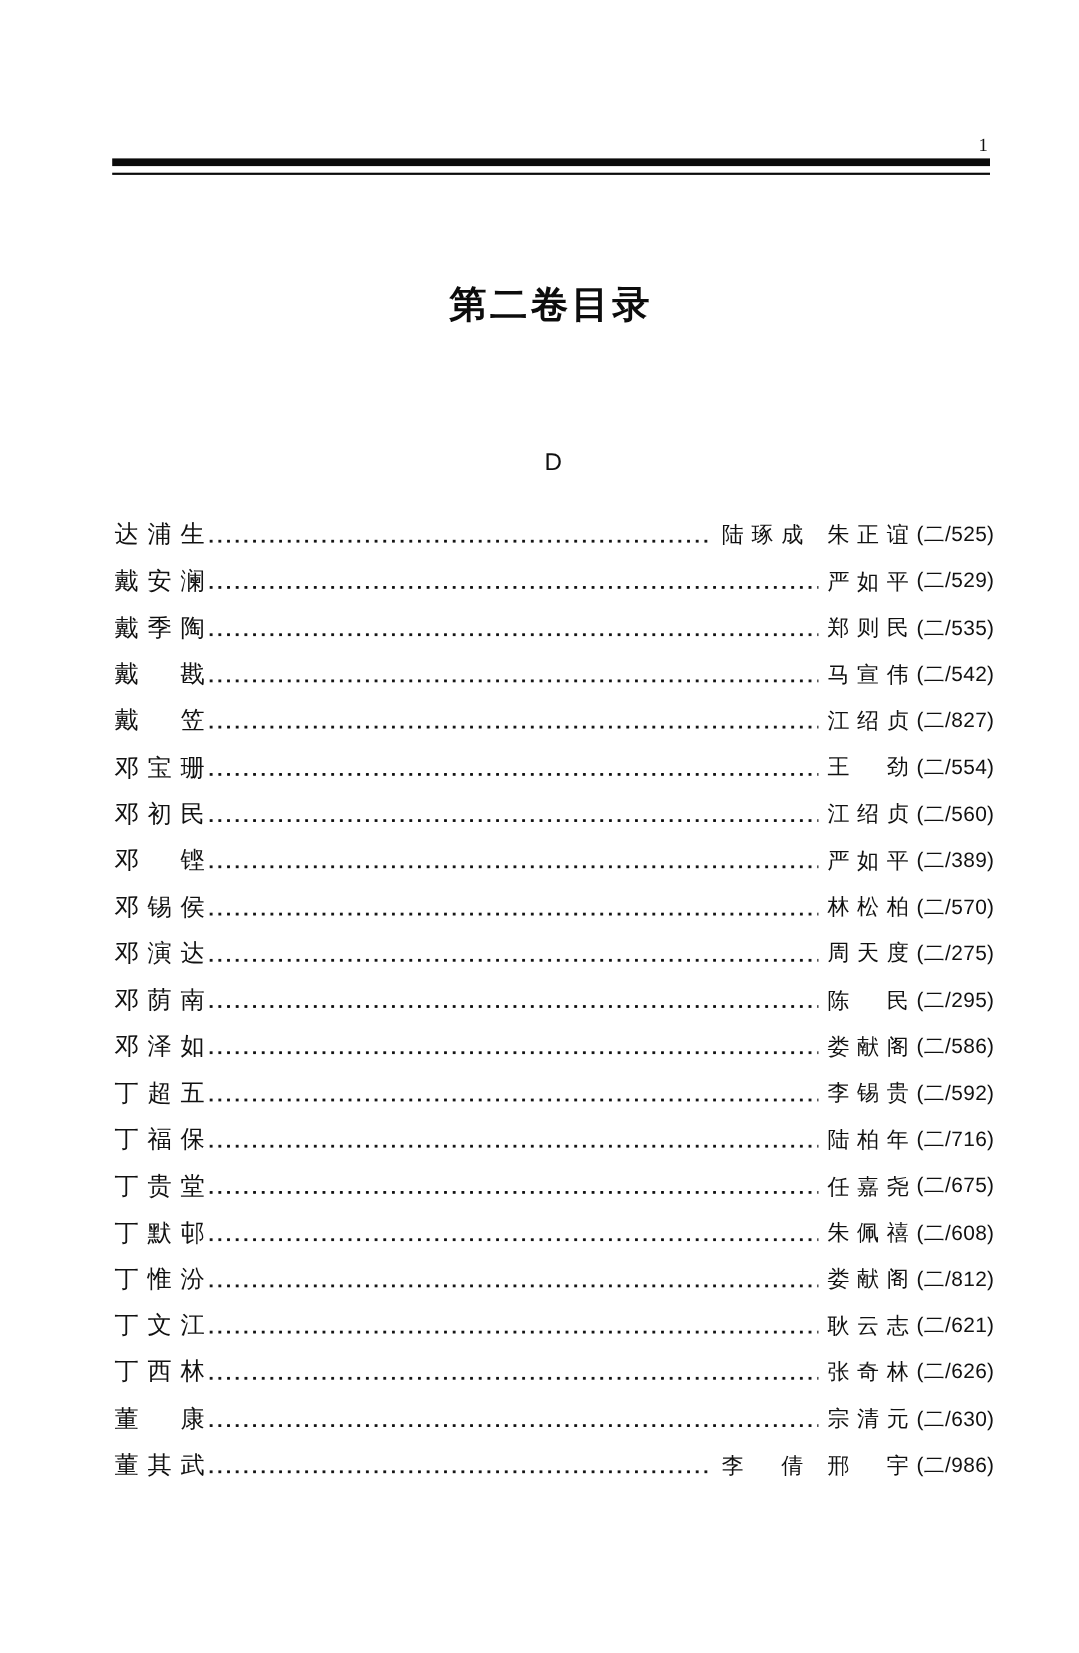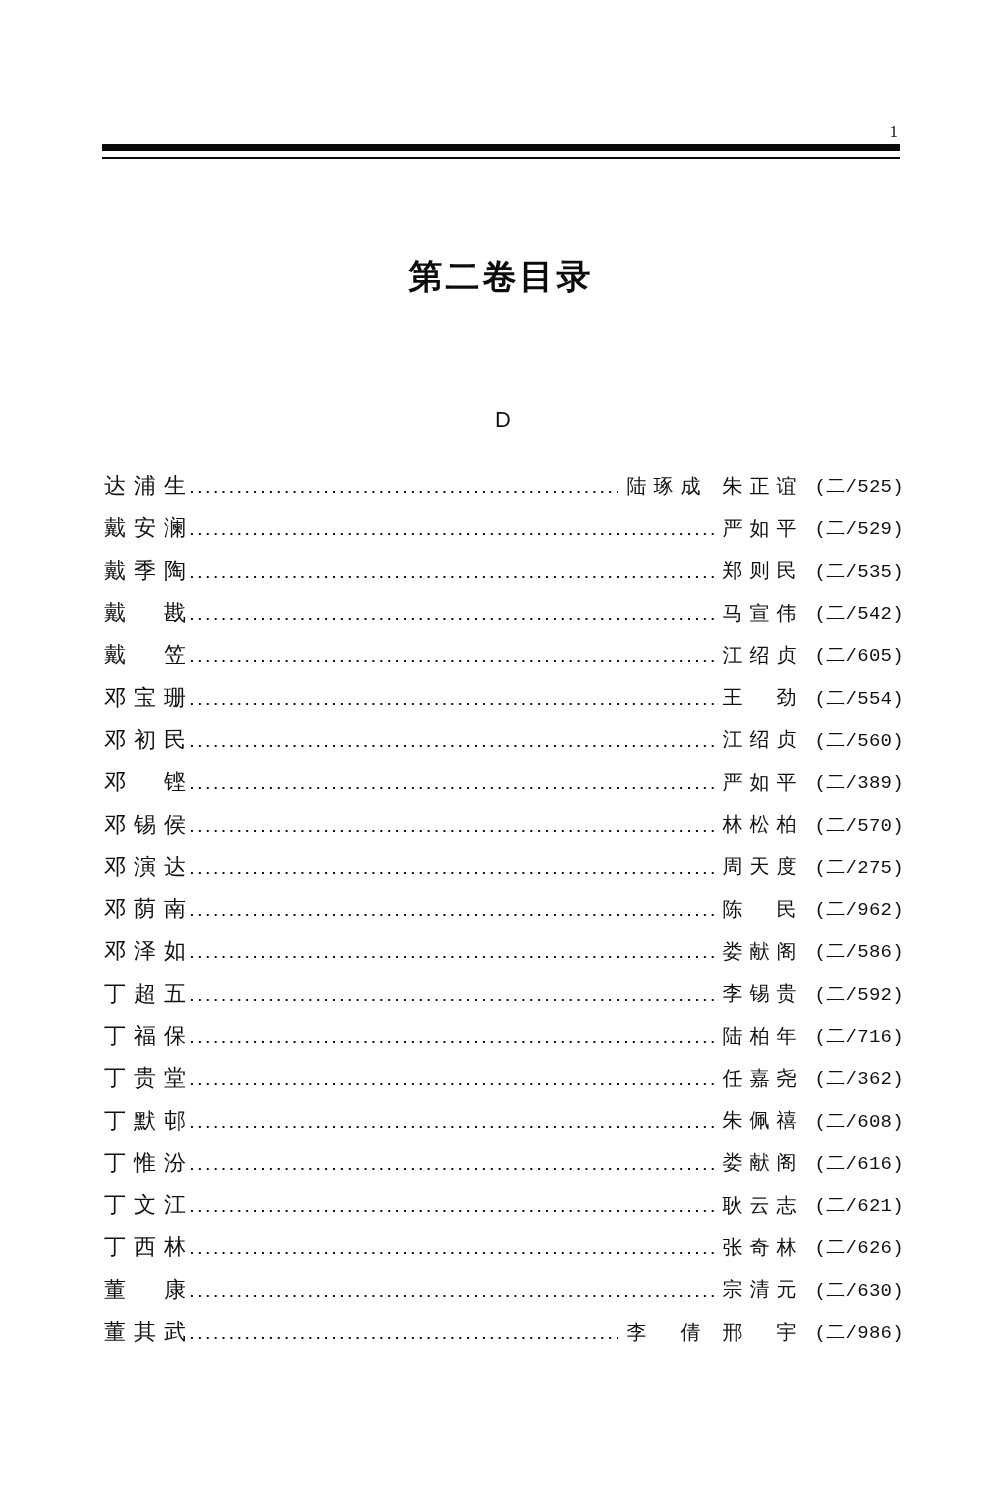--- a/index.html
+++ b/index.html
@@ -102,24 +102,24 @@
       color: #111;
     }
     .author {
       display: flex;
       justify-content: space-between;
       width: 74px;
       margin-left: 22px;
     }
     .author:first-child { margin-left: 4px; }
     .toc-ref {
-      font-family: Liberation Mono, monospace;
+      font-family: Liberation Sans, sans-serif;
       font-size: 19px;
       letter-spacing: 0.3px;
-      margin-left: 18px;
+      margin-left: 7px;
     }
   </style>
 </head>
 <body>
 
 <div class="page-number">1</div>
 <div class="rule-thick"></div>
 <div class="rule-thin"></div>
 
 <h1 class="page-title" style="margin:0;">第二卷目录</h1>
@@ -199,21 +199,21 @@
         <span>戴</span>
         <span>笠</span>
       </span>
       <span class="toc-leader"></span>
       <span class="toc-authors">
         <span class="author">
           <span>江</span>
           <span>绍</span>
           <span>贞</span>
         </span>
-        <span class="toc-ref"><span>(</span><span>二</span><span>/</span><span>605</span><span>)</span></span>
+        <span class="toc-ref"><span>(</span><span>二</span><span>/</span><span>827</span><span>)</span></span>
       </span>
     </div>
     <div class="toc-row">
       <span class="toc-subject">
         <span>邓</span>
         <span>宝</span>
         <span>珊</span>
       </span>
       <span class="toc-leader"></span>
       <span class="toc-authors">
@@ -292,21 +292,21 @@
         <span>邓</span>
         <span>荫</span>
         <span>南</span>
       </span>
       <span class="toc-leader"></span>
       <span class="toc-authors">
         <span class="author">
           <span>陈</span>
           <span>民</span>
         </span>
-        <span class="toc-ref"><span>(</span><span>二</span><span>/</span><span>962</span><span>)</span></span>
+        <span class="toc-ref"><span>(</span><span>二</span><span>/</span><span>295</span><span>)</span></span>
       </span>
     </div>
     <div class="toc-row">
       <span class="toc-subject">
         <span>邓</span>
         <span>泽</span>
         <span>如</span>
       </span>
       <span class="toc-leader"></span>
       <span class="toc-authors">
@@ -356,21 +356,21 @@
         <span>贵</span>
         <span>堂</span>
       </span>
       <span class="toc-leader"></span>
       <span class="toc-authors">
         <span class="author">
           <span>任</span>
           <span>嘉</span>
           <span>尧</span>
         </span>
-        <span class="toc-ref"><span>(</span><span>二</span><span>/</span><span>362</span><span>)</span></span>
+        <span class="toc-ref"><span>(</span><span>二</span><span>/</span><span>675</span><span>)</span></span>
       </span>
     </div>
     <div class="toc-row">
       <span class="toc-subject">
         <span>丁</span>
         <span>默</span>
         <span>邨</span>
       </span>
       <span class="toc-leader"></span>
       <span class="toc-authors">
@@ -388,21 +388,21 @@
         <span>惟</span>
         <span>汾</span>
       </span>
       <span class="toc-leader"></span>
       <span class="toc-authors">
         <span class="author">
           <span>娄</span>
           <span>献</span>
           <span>阁</span>
         </span>
-        <span class="toc-ref"><span>(</span><span>二</span><span>/</span><span>616</span><span>)</span></span>
+        <span class="toc-ref"><span>(</span><span>二</span><span>/</span><span>812</span><span>)</span></span>
       </span>
     </div>
     <div class="toc-row">
       <span class="toc-subject">
         <span>丁</span>
         <span>文</span>
         <span>江</span>
       </span>
       <span class="toc-leader"></span>
       <span class="toc-authors">

